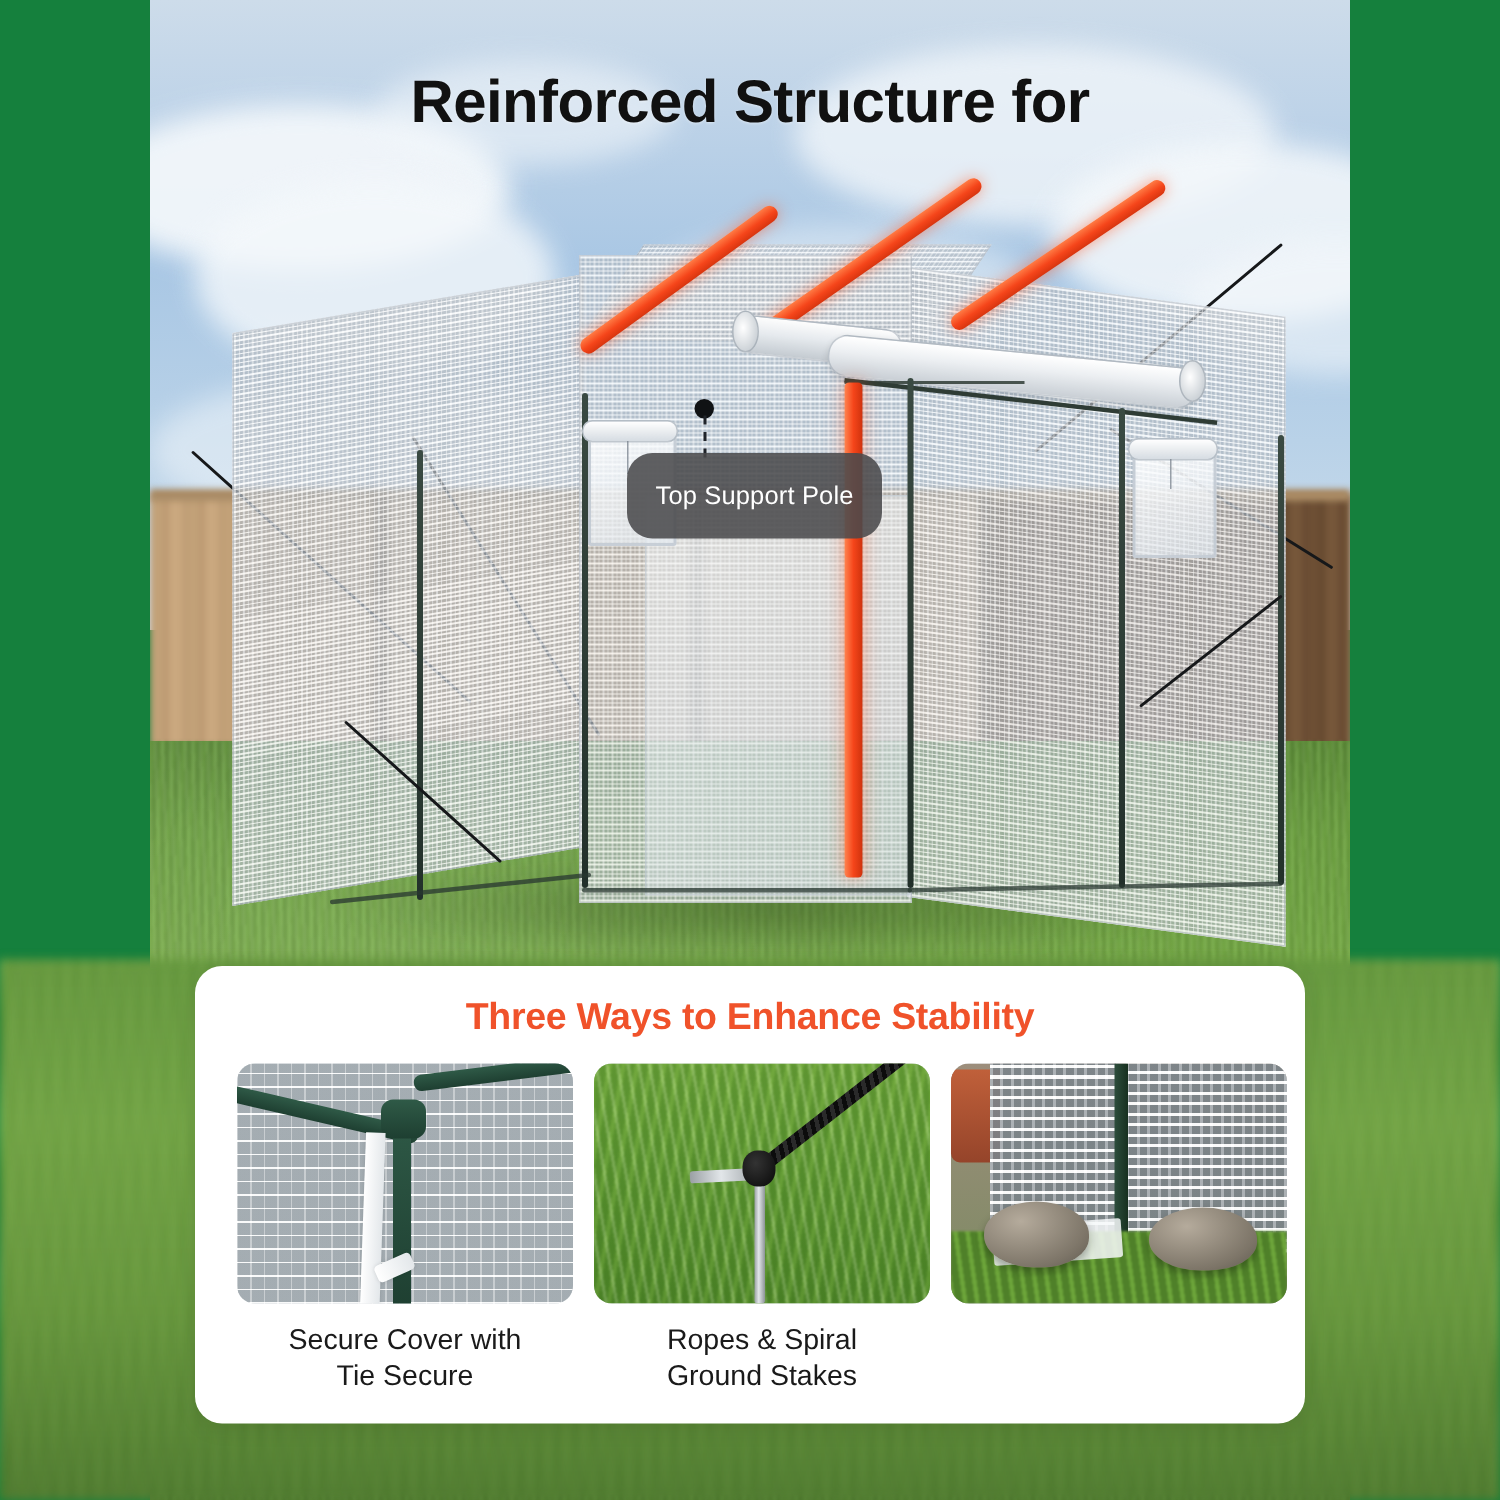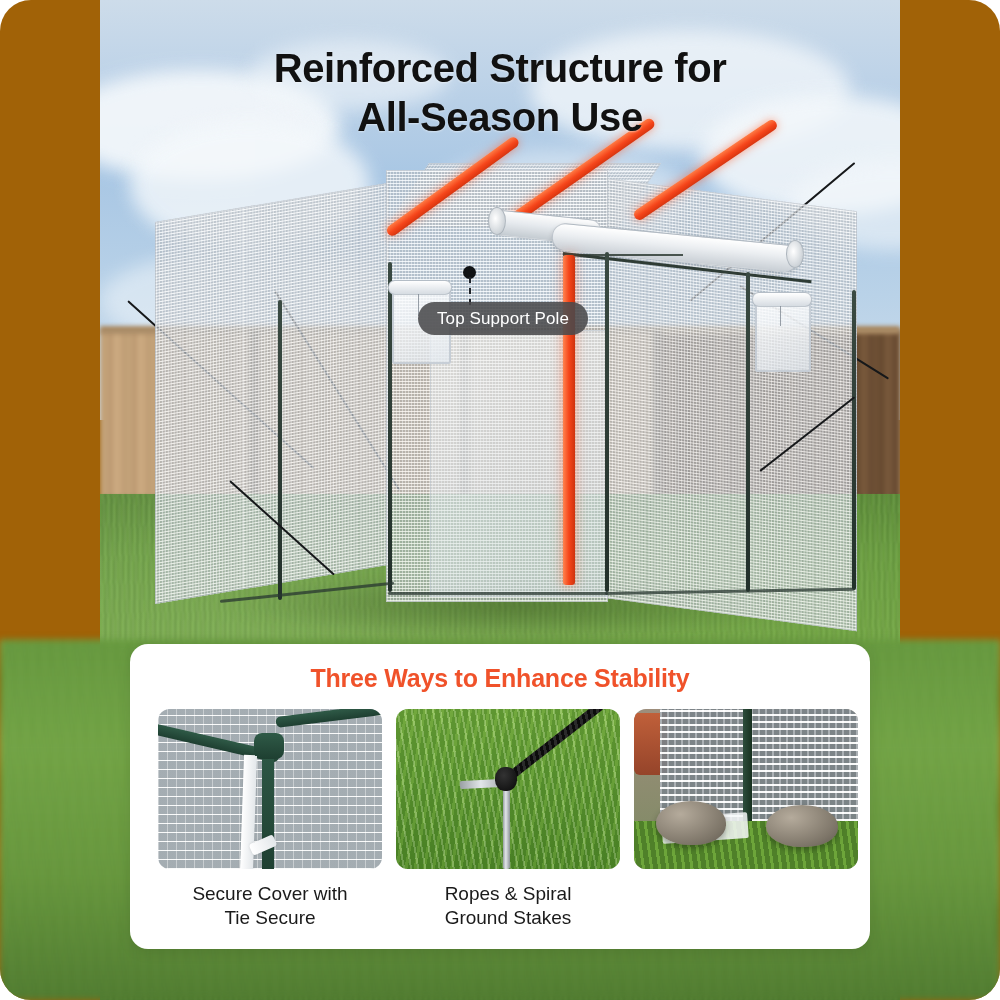--- a/index.html
+++ b/index.html
@@ -10,22 +10,21 @@
   }
   body {
     font-family: "Liberation Sans", sans-serif;
   }
 
   .canvas {
     position: relative;
     width: 1000px;
     height: 1000px;
     overflow: hidden;
-    background: #a16207;
-    border-radius: 31px;
+    background: #15803d;
   }
 
   
   .hero-photo {
     position: absolute;
     left: 100px;
     top: 0;
     width: 800px;
     height: 1000px;
     overflow: hidden;
@@ -335,21 +334,21 @@
     left: 469px; top: 277px;
     width: 0;
     height: 28px;
     border-left: 2px dashed #20242a;
     z-index: 13;
   }
   .callout-pill {
     position: absolute;
     left: 418px; top: 302px;
     height: 33px;
-    padding: 0 19px;
+    padding: 12px 19px;
     display: flex;
     align-items: center;
     justify-content: center;
     background: rgba(74,74,76,.88);
     border-radius: 17px;
     z-index: 14;
   }
   .callout-pill span {
     color: #ffffff;
     font-size: 17px;
@@ -601,21 +600,20 @@
       <div class="window-roll" style="left:652px; top:292px; width:58px;"></div>
       <div class="window-tie" style="left:680px; top:306px; height:20px;"></div>
     </div>
 
     <div class="rope" style="left:130px; top:480px; width:140px; height:2px; transform:rotate(42deg);"></div>
     <div class="rope" style="left:660px; top:470px; width:120px; height:2px; transform:rotate(-38deg);"></div>
   </div>
 
   <div class="title-block">
     <div class="title-line">Reinforced Structure for</div>
-    <div class="title-line">All-Season Use</div>
   </div>
 
   <div class="callout-dot"></div>
   <div class="callout-leader"></div>
   <div class="callout-pill">
     <span>Top Support Pole</span>
   </div>
 
   <div class="bottom-bg"></div>
   <div class="bottom-bg-tex"></div>

